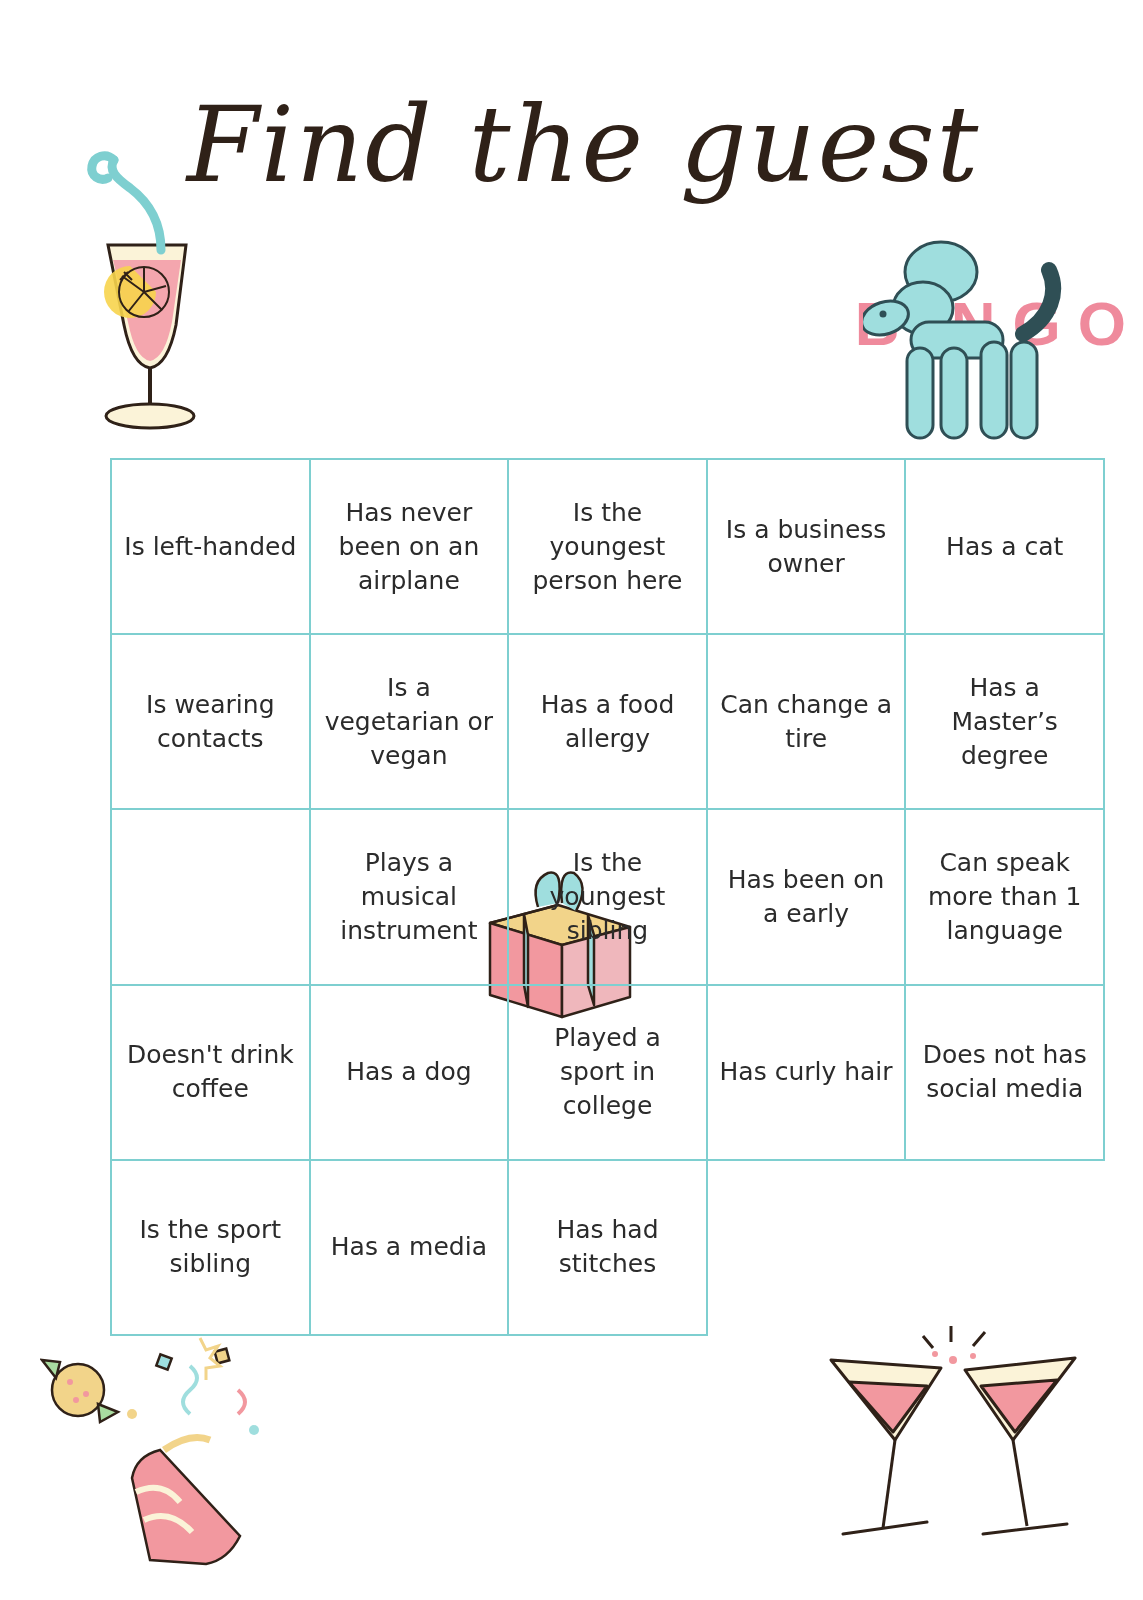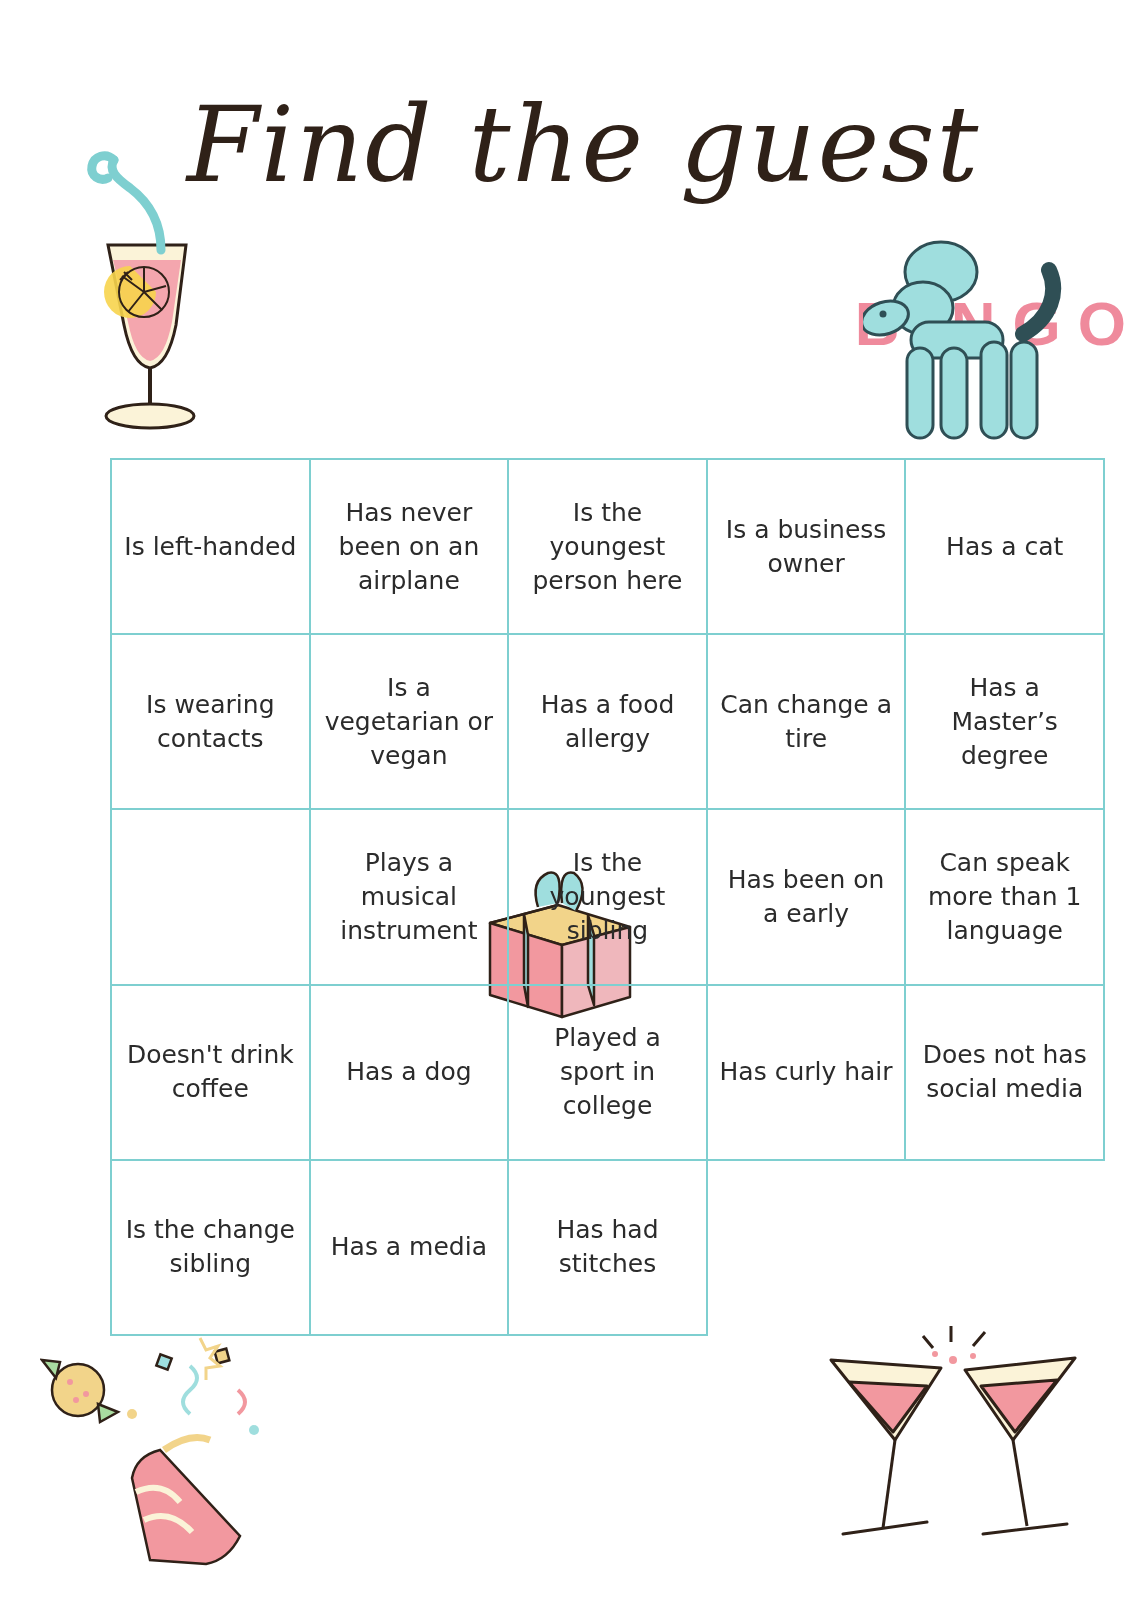--- a/index.html
+++ b/index.html
@@ -218,16 +218,16 @@
   <div class="cell">Is the youngest sibling</div>
 
   <div class="cell">Has been on a early</div>
   <div class="cell">Can speak more than 1 language</div>
   <div class="cell">Doesn't drink coffee</div>
   <div class="cell">Has a dog</div>
   <div class="cell">Played a sport in college</div>
 
   <div class="cell">Has curly hair</div>
   <div class="cell">Does not has social media</div>
-  <div class="cell">Is the change sibling</div>
+  <div class="cell">Is the sport sibling</div>
   <div class="cell">Has a media</div>
   <div class="cell">Has had stitches</div>
 </div>
 
 </body></html>

